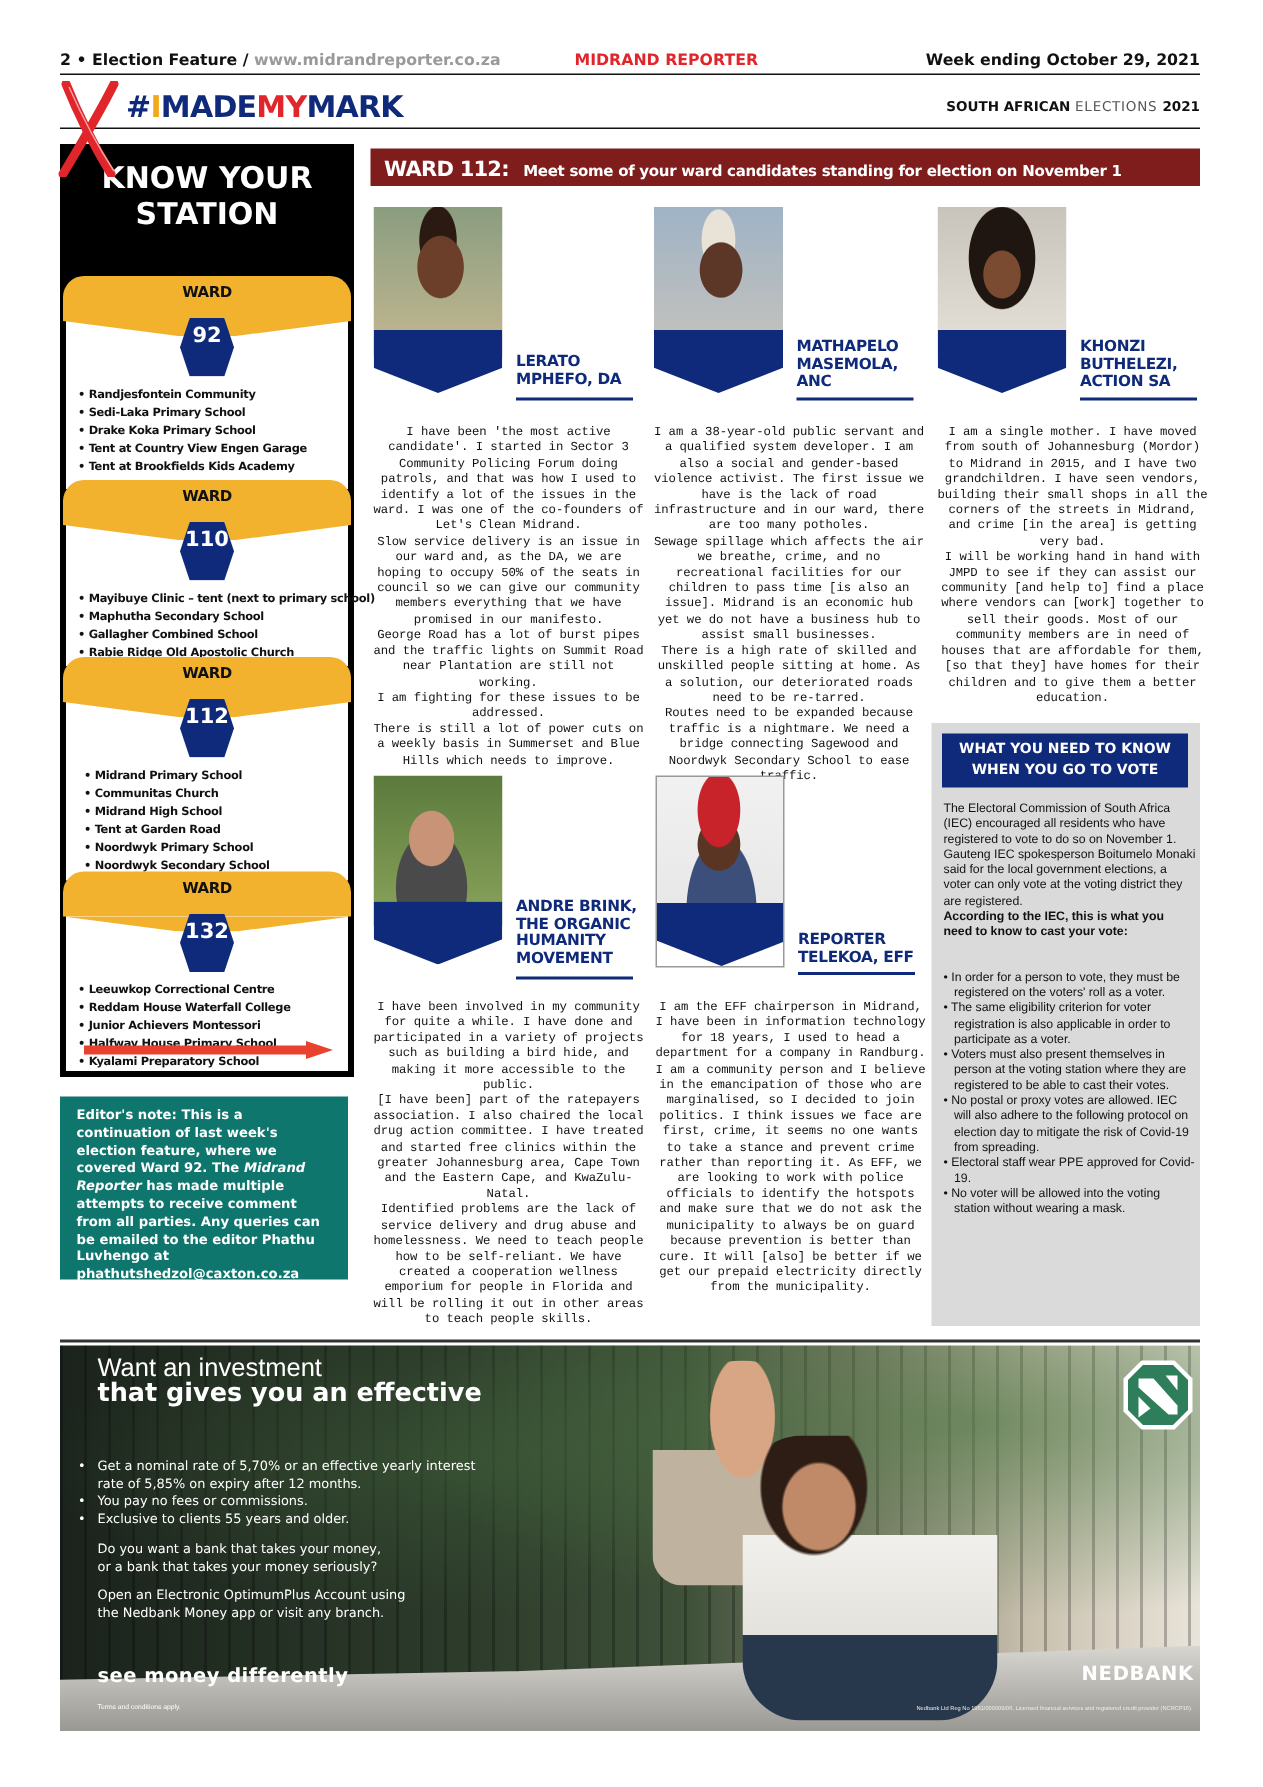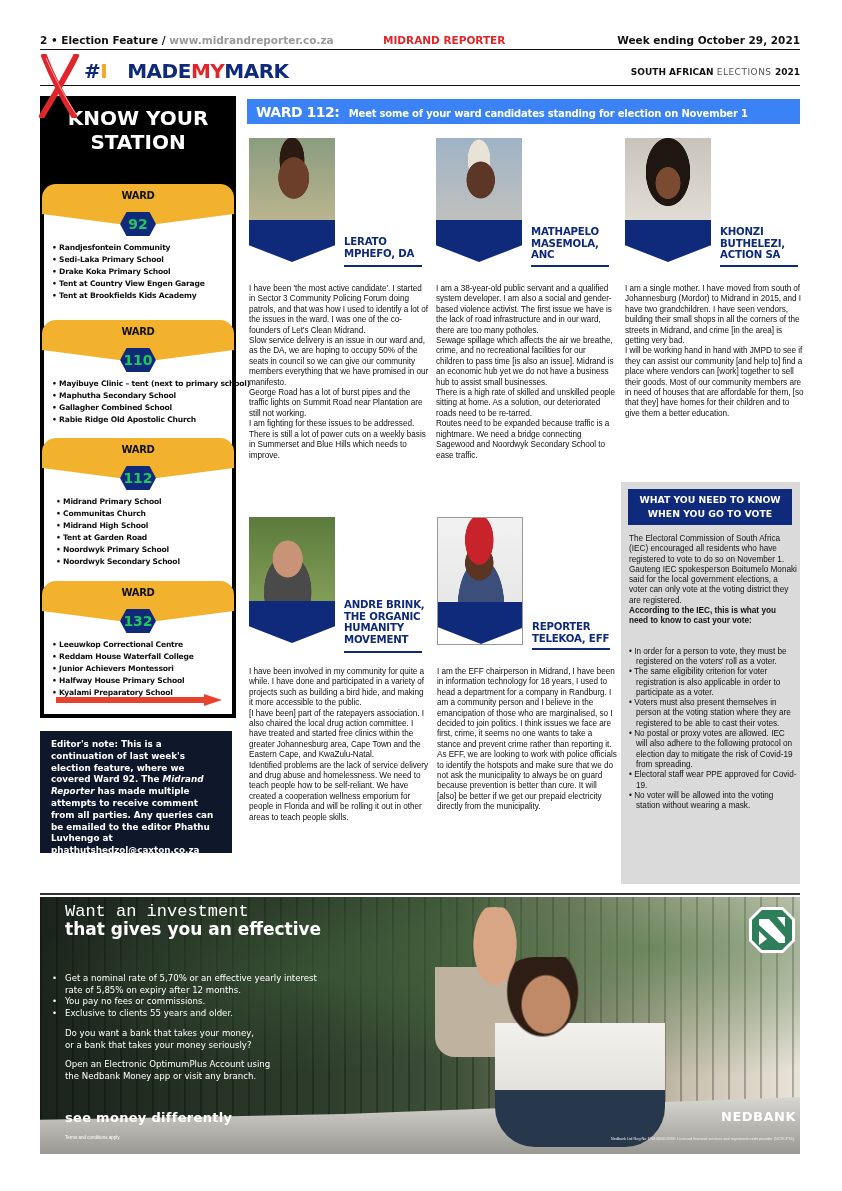--- a/index.html
+++ b/index.html
@@ -15,21 +15,21 @@
   .runhead .center { position: absolute; left: 343px; top: 0; color: #e0262b; }
   .runhead .right { position: absolute; right: 0; top: 0; }
 
   
   .banner { position: absolute; left: 40px; top: 58px; width: 760px; height: 28px;
     border-bottom: 1.5px solid #111; }
   .hashtag { position: absolute; left: 44px; top: 1px; font-family: "DejaVu Sans", sans-serif;
     font-weight: bold; font-size: 20px; letter-spacing: -0.5px; }
   .hashtag .h1 { color: #0f2a7a; }
   .hashtag .h2 { color: #f2a81d; }
-  .hashtag .h3 { color: #0f2a7a; padding-left: 20px; }
+  .hashtag .h3 { color: #0f2a7a; }
   .hashtag .h4 { color: #e0262b; }
   .hashtag .h5 { color: #0f2a7a; }
   .elections-tag { position: absolute; right: 0; top: 9px; font-family: "DejaVu Sans", sans-serif;
     font-size: 9px; font-weight: bold; }
   .elections-tag .thin { font-weight: normal; color: #555; letter-spacing: 0.5px; }
   .x-mark { position: absolute; left: 38px; top: 54px; width: 44px; height: 64px; z-index: 5; }
 
   
   .sidebar { position: absolute; left: 40px; top: 96px; width: 196px; height: 622px;
     background: #fff; border: 4px solid #000; }
@@ -37,55 +37,55 @@
   .side-title { position: absolute; left: 0; top: 6px; width: 100%; text-align: center;
     color: #fff; font-family: "DejaVu Sans", sans-serif; font-weight: bold; font-size: 20px; line-height: 24px; }
   .ward-block { position: absolute; left: -4px; width: 196px; }
   .ward-tab { position: relative; height: 30px; margin: 0 2px; }
   .ward-tab .bar { position: absolute; left: 0; right: 0; top: 0; height: 30px; background: #f3b22e;
     border-radius: 14px 14px 0 0; }
   .ward-tab .bar::after { content: ""; position: absolute; left: 0; right: 0; bottom: -10px; height: 10px;
     background: linear-gradient(to bottom, #f3b22e, #f3b22e); clip-path: polygon(0 0,100% 0,60% 100%,40% 100%); }
   .ward-tab .label { position: absolute; left: 0; right: 0; top: 6px; text-align: center;
     font-family: "DejaVu Sans", sans-serif; font-weight: bold; font-size: 10px; color: #111; letter-spacing: -0.3px; }
-  .ward-hex { position: relative; margin: -2px auto 0; width: 36px; height: 24px; background: #0f2a7a;
+  .ward-hex { position: relative; margin: -2px auto 0; width: 36px; height: 39px; background: #0f2a7a;
     clip-path: polygon(18% 0,82% 0,100% 50%,82% 100%,18% 100%,0 50%);
-    color: #22c55e; font-family: "DejaVu Sans", sans-serif; font-weight: bold; font-size: 14px;
+    color: #ffffff; font-family: "DejaVu Sans", sans-serif; font-weight: bold; font-size: 14px;
     text-align: center; line-height: 24px; box-shadow: 0 0 0 2px #fff; z-index: 2; }
   .ward-list { list-style: none; margin: 6px 0 0 12px; }
   .ward-list li { font-family: "DejaVu Sans", sans-serif; font-size: 7.6px; font-weight: bold;
     line-height: 12px; letter-spacing: -0.2px; white-space: nowrap; }
   .ward-list li::before { content: "• "; }
   .arrow { position: absolute; left: 12px; bottom: 8px; width: 166px; height: 12px; }
 
   .side-black-strip { position: absolute; height: 22px; background: #000; left: -4px; width: 196px; }
 
   
-  .ednote { position: absolute; left: 40px; top: 731px; width: 192px; height: 122px; background: #0f172a;
+  .ednote { position: absolute; left: 40px; top: 731px; width: 192px; height: 122px; background: #0f766e;
     color: #fff; padding: 8px 10px 0 11px; font-family: "DejaVu Sans", sans-serif; font-weight: bold;
     font-size: 8.8px; line-height: 11.8px; }
   .ednote em { font-style: italic; }
 
   
-  .sectionhead { position: absolute; left: 247px; top: 99px; width: 553px; height: 25px; background: #3b82f6;
+  .sectionhead { position: absolute; left: 247px; top: 99px; width: 553px; height: 25px; background: #7f1d1d;
     color: #fff; font-family: "DejaVu Sans", sans-serif; font-weight: bold; padding-left: 9px; line-height: 25px; }
   .sectionhead .ward { font-size: 14px; letter-spacing: -0.5px; }
   .sectionhead .rest { font-size: 10px; margin-left: 4px; letter-spacing: -0.2px; }
 
   
   .cand { position: absolute; width: 180px; }
   .photo { position: absolute; left: 0; top: 0; width: 86px; height: 128px; overflow: hidden; }
   .photo .pic { position: absolute; left: 0; top: 0; width: 86px; height: 100px; }
   .photo .chev2 { position: absolute; left: 0; top: 86px; width: 86px; height: 42px; background: #0f2a7a;
     clip-path: polygon(0 0,100% 0,100% 60%,50% 100%,0 60%); }
   .cname { position: absolute; left: 95px; color: #0f2a7a; font-family: "DejaVu Sans", sans-serif;
     font-weight: bold; font-size: 10.2px; line-height: 11.5px; letter-spacing: -0.2px; }
   .cname-rule { position: absolute; left: 95px; width: 78px; height: 1.5px; background: #0f2a7a; }
-  .ctext { position: absolute; left: 0; width: 180px; font-family: Liberation Sans, sans-serif;
-    font-size: 8.2px; line-height: 10.4px; color: #111; white-space: pre-line; letter-spacing: -0.05px; }
+  .ctext { position: absolute; left: 0; width: 180px; font-family: Liberation Mono, monospace;
+    font-size: 8.2px; line-height: 10.4px; color: #111; white-space: pre-line; letter-spacing: -0.05px; text-align: center; }
 
   
   .iec { position: absolute; left: 621px; top: 482px; width: 179px; height: 402px; background: #dadada; }
   .iec-head { position: absolute; left: 7px; top: 7px; width: 164px; height: 36px; background: #0f2a7a; color: #fff;
     text-align: center; font-family: "DejaVu Sans", sans-serif; font-weight: bold; font-size: 9.3px; line-height: 14px;
     padding-top: 4px; }
   .iec-body { position: absolute; left: 8px; top: 52px; width: 168px; font-size: 8.2px; line-height: 10.3px; color: #111; }
   .iec-body .bold { font-weight: bold; }
   .iec-body ul { list-style: none; margin-top: 20px; }
   .iec-body li { padding-left: 7px; text-indent: -7px; }
@@ -103,21 +103,21 @@
                 repeating-linear-gradient(90deg, rgba(0,0,0,0.25) 0 2px, transparent 2px 16px); }
   .ad .couch { position: absolute; left: 0; top: 200px; width: 760px; height: 57px;
     background: linear-gradient(180deg, #d8d6d0, #9a9893); clip-path: polygon(0 40%, 40% 30%, 100% 0, 100% 100%, 0 100%); }
   .ad .man { position: absolute; left: 395px; top: 10px; width: 120px; height: 150px; border-radius: 60px 60px 20px 20px;
     background: radial-gradient(ellipse at 50% 25%, #d8a684 0 25%, transparent 26%),
                 linear-gradient(180deg, transparent 40%, #bfb39f 40%); }
   .ad .woman { position: absolute; left: 455px; top: 60px; width: 170px; height: 190px;
     background: radial-gradient(ellipse at 30% 25%, #c08967 0 14%, transparent 15%),
                 radial-gradient(ellipse at 28% 18%, #2e1d14 0 20%, transparent 21%),
                 linear-gradient(180deg, transparent 35%, #f1f0ec 35%, #e4e2dc 70%, #27374c 70%); border-radius: 40px; }
-  .ad-h1 { position: absolute; left: 25px; top: 6px; color: #fff; font-family: Liberation Mono, monospace;
+  .ad-h1 { position: absolute; left: 25px; top: 6px; color: #fff; font-family: Liberation Sans, sans-serif;
     font-size: 17px; line-height: 18px; }
   .ad-h2 { position: absolute; left: 25px; top: 23px; color: #fff; font-family: "DejaVu Sans", sans-serif;
     font-weight: bold; font-size: 17px; line-height: 18px; }
   .ad-bullets { position: absolute; left: 12px; top: 76px; color: #fff; list-style: none;
     font-family: "DejaVu Sans", sans-serif; font-size: 8.6px; line-height: 11.5px; }
   .ad-bullets li { padding-left: 13px; position: relative; }
   .ad-bullets li::before { content: "•"; position: absolute; left: 0; }
   .ad-para { position: absolute; left: 25px; color: #fff; font-family: "DejaVu Sans", sans-serif;
     font-size: 8.6px; line-height: 11.5px; white-space: pre-line; }
   .ad-tagline { position: absolute; left: 25px; top: 213px; color: #fff; font-family: "DejaVu Sans", sans-serif;

